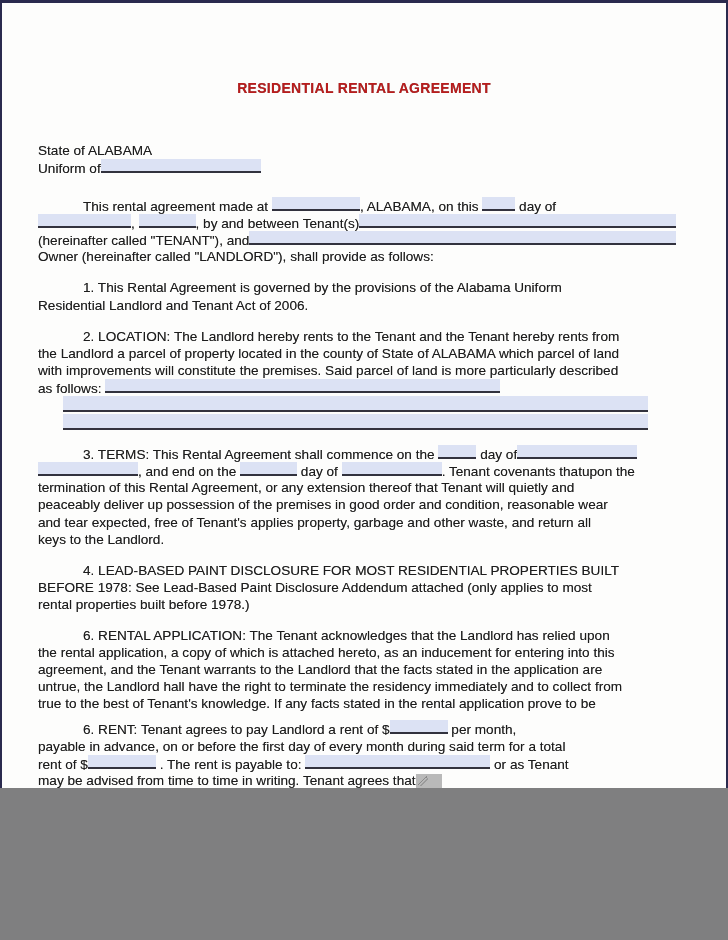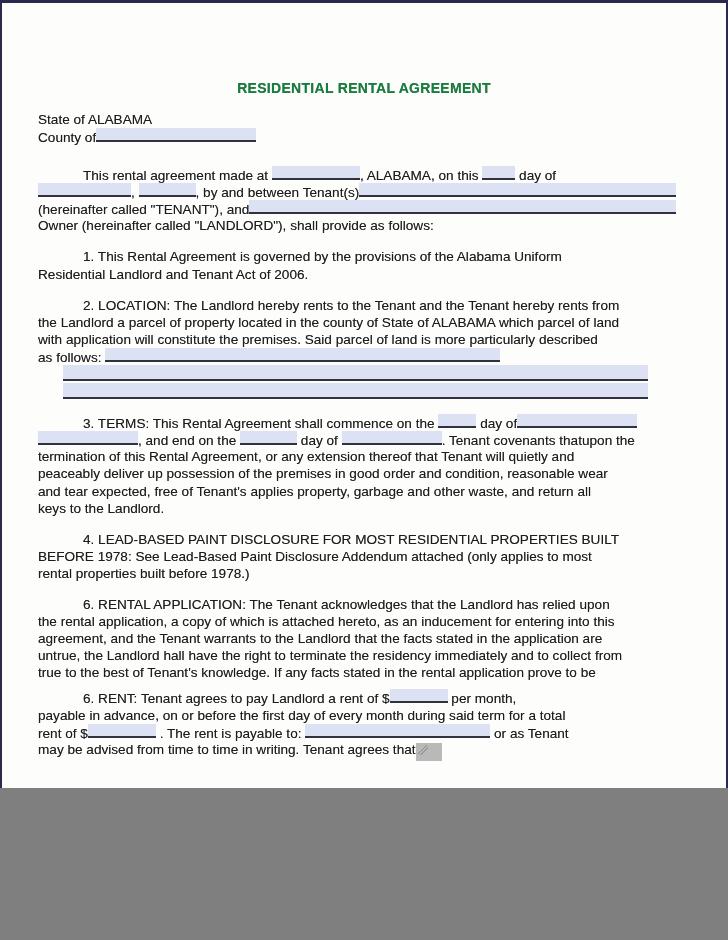--- a/index.html
+++ b/index.html
@@ -21,24 +21,24 @@
     position:absolute; left:0; top:0; width:728px; height:788px;
     padding:80px 38px 0 38px; box-sizing:border-box;
     color:var(--text-col, #1d1d1d);
     font-size:13.6px; line-height:17.2px;
     text-shadow:0 0 0.5px rgba(30,30,30,0.55);
     overflow:hidden;
   }
   .doc-title {
     margin:0; text-align:center;
     font-size:14px; font-weight:bold; letter-spacing:0.3px;
-    color:#15803d;
+    color:#b91c1c;
   }
   .para { margin:14px 0 0 0; }
-  .para.p-state { margin-top:14px; }
+  .para.p-state { margin-top:45px; }
   .para.p-intro { margin-top:20px; }
   .para.p-lead  { }
   .para.p-app   { margin-top:13px; }
   .para.p-rent  { margin-top:8px; }
 
   .dline {
     display:flex; align-items:baseline;
     white-space:pre; height:17.2px; overflow:visible;
   }
   .run { flex:0 0 auto; }
@@ -68,36 +68,36 @@
 <div class="page">
   <div class="border-top"></div>
   <div class="border-left"></div>
   <div class="border-right"></div>
 
   <div class="content">
     <h1 class="doc-title">RESIDENTIAL RENTAL AGREEMENT</h1>
     <div id="doc-body">
         <div class="para p-state">
           <div class="dline"><span class="run">State of ALABAMA</span></div>
-          <div class="dline"><span class="run">County of</span><span class="blank" style="width: 160px;"></span></div>
+          <div class="dline"><span class="run">Uniform of</span><span class="blank" style="width: 160px;"></span></div>
         </div>
         <div class="para p-intro">
           <div class="dline"><span class="spacer" style="width: 45px;"></span><span class="run">This rental agreement made at </span><span class="blank" style="width: 88px;"></span><span class="run">, ALABAMA, on this </span><span class="blank" style="width: 33px;"></span><span class="run"> day of</span></div>
           <div class="dline"><span class="blank" style="width: 93px;"></span><span class="run">, </span><span class="blank" style="width: 57px;"></span><span class="run">, by and between Tenant(s)</span><span class="blank fill"></span></div>
           <div class="dline"><span class="run">(hereinafter called "TENANT"), and</span><span class="blank fill"></span></div>
           <div class="dline"><span class="run">Owner (hereinafter called "LANDLORD"), shall provide as follows:</span></div>
         </div>
         <div class="para p-governed">
           <div class="dline"><span class="spacer" style="width: 45px;"></span><span class="run">1. This Rental Agreement is governed by the provisions of the Alabama Uniform</span></div>
           <div class="dline"><span class="run">Residential Landlord and Tenant Act of 2006.</span></div>
         </div>
         <div class="para p-location">
           <div class="dline"><span class="spacer" style="width: 45px;"></span><span class="run">2. LOCATION: The Landlord hereby rents to the Tenant and the Tenant hereby rents from</span></div>
           <div class="dline"><span class="run">the Landlord a parcel of property located in the county of State of ALABAMA which parcel of land</span></div>
-          <div class="dline"><span class="run">with application will constitute the premises. Said parcel of land is more particularly described</span></div>
+          <div class="dline"><span class="run">with improvements will constitute the premises. Said parcel of land is more particularly described</span></div>
           <div class="dline"><span class="run">as follows: </span><span class="blank" style="width: 395px;"></span></div>
           <div class="dline"><span class="spacer" style="width: 25px;"></span><span class="blank" style="width: 585px; height: 14px;"></span></div>
           <div class="dline"><span class="spacer" style="width: 25px;"></span><span class="blank" style="width: 585px; height: 14px;"></span></div>
         </div>
         <div class="para p-terms">
           <div class="dline"><span class="spacer" style="width: 45px;"></span><span class="run">3. TERMS: This Rental Agreement shall commence on the </span><span class="blank" style="width: 38px;"></span><span class="run"> day of</span><span class="blank" style="width: 120px;"></span></div>
           <div class="dline"><span class="blank" style="width: 100px;"></span><span class="run">, and end on the </span><span class="blank" style="width: 57px;"></span><span class="run"> day of </span><span class="blank" style="width: 100px;"></span><span class="run">. Tenant covenants thatupon the</span></div>
           <div class="dline"><span class="run">termination of this Rental Agreement, or any extension thereof that Tenant will quietly and</span></div>
           <div class="dline"><span class="run">peaceably deliver up possession of the premises in good order and condition, reasonable wear</span></div>
           <div class="dline"><span class="run">and tear expected, free of Tenant's applies property, garbage and other waste, and return all</span></div>

